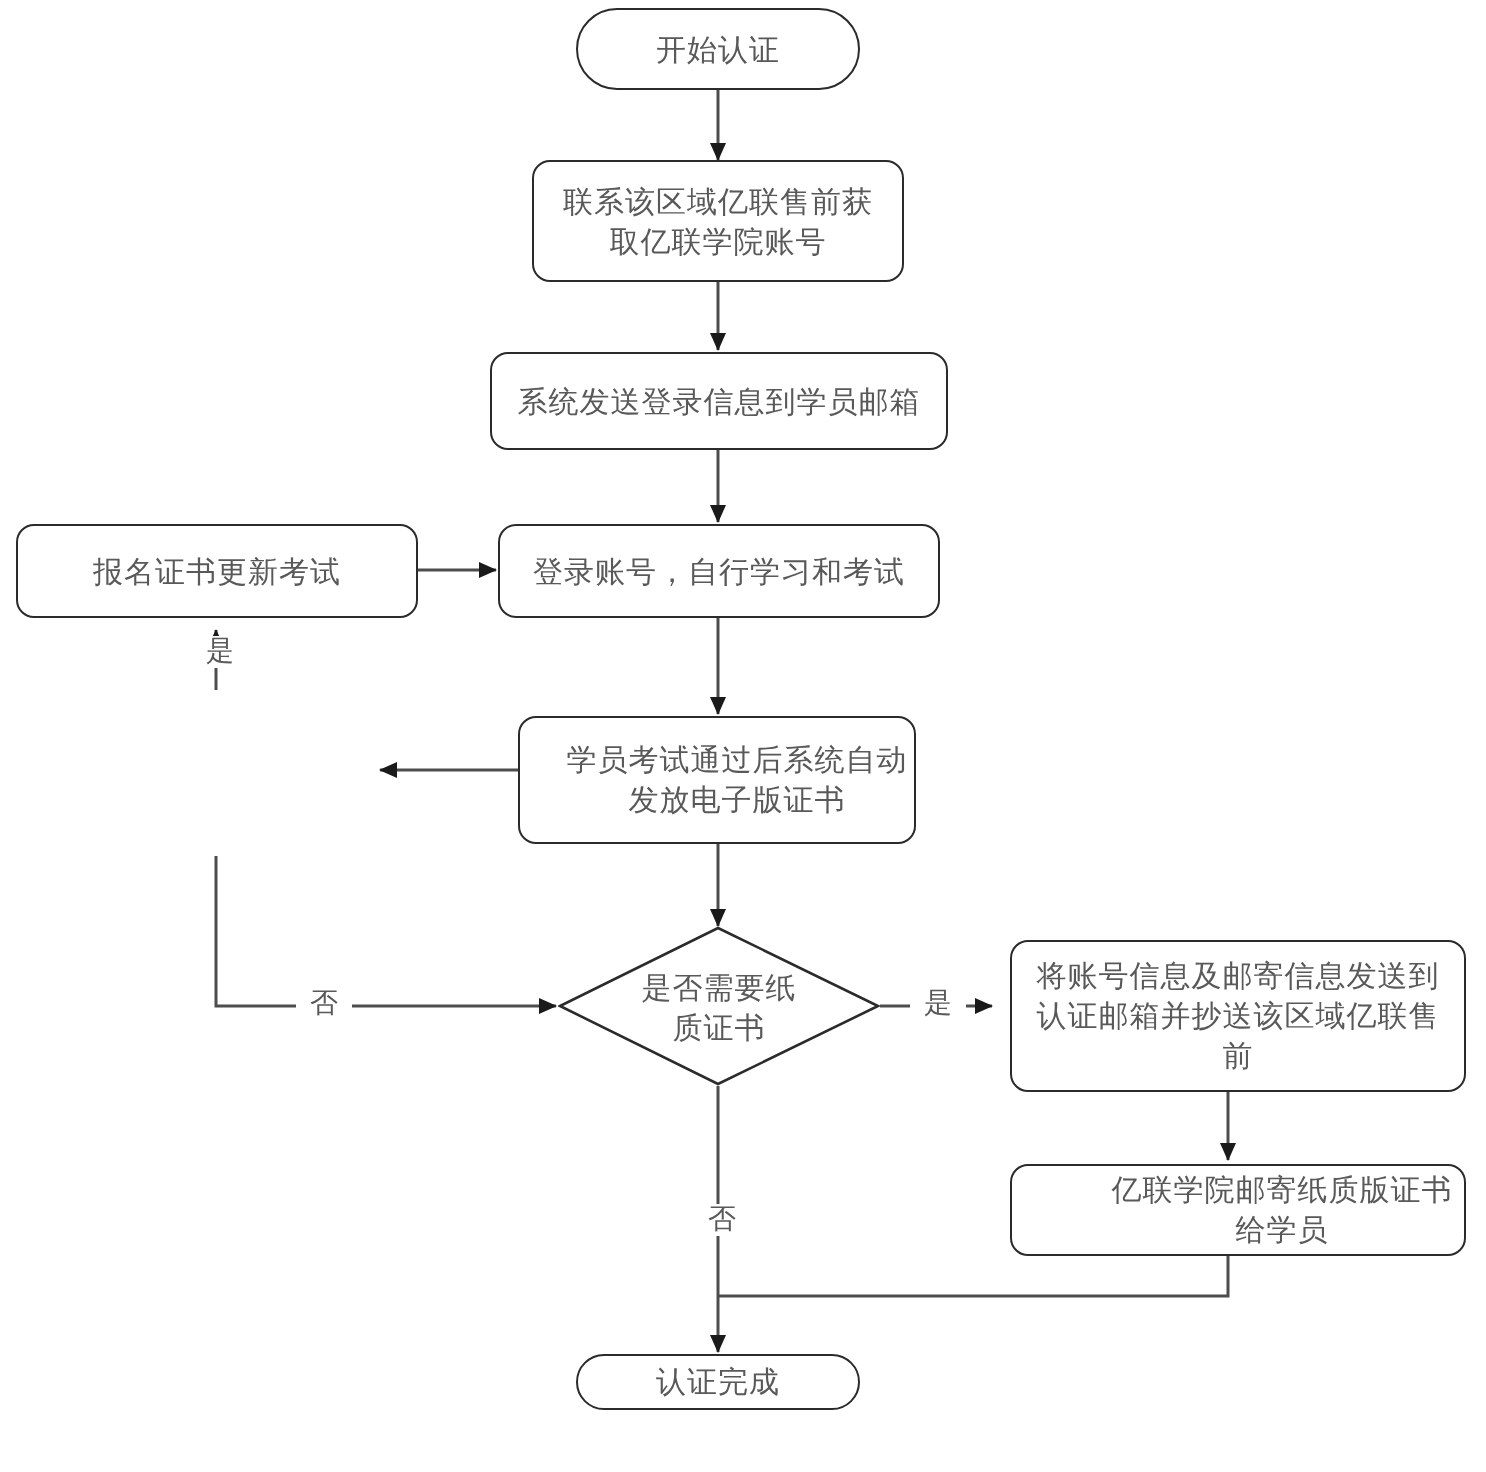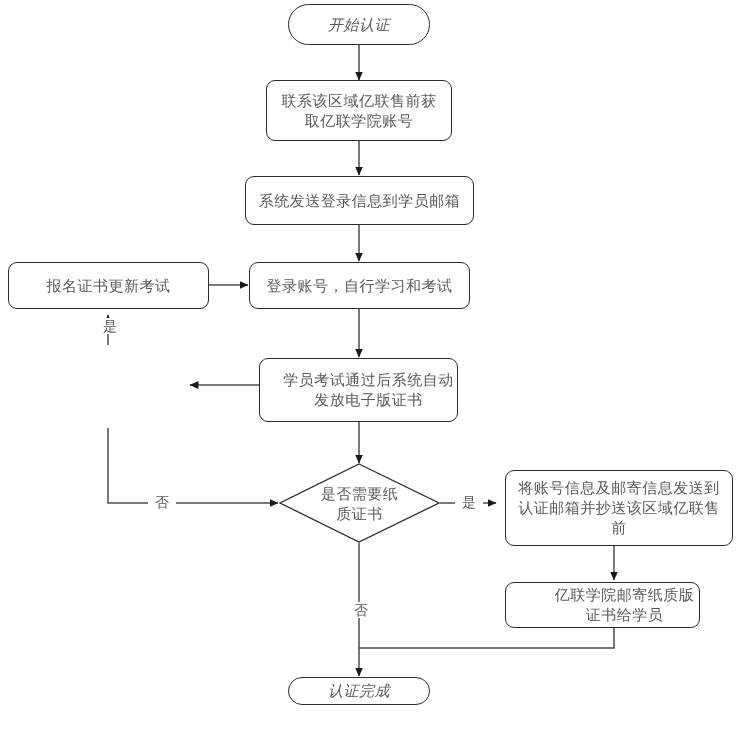--- a/index.html
+++ b/index.html
@@ -33,21 +33,20 @@
     text-align: center;
     color: #595959;
     font-size: 15px;
     line-height: 20px;
     letter-spacing: 0.5px;
     background: #ffffff;
   }
   .node-terminator {
     border: 1.3px solid #2b2b2b;
     border-radius: 24px;
-    font-style: italic;
   }
   .node-process {
     border: 1.3px solid #2b2b2b;
     border-radius: 9px;
   }
   .node-decision {
     border: none;
     background: transparent;
   }
   .node-decision .decision-label {
@@ -145,21 +144,21 @@
     <svg width="161" height="81" viewBox="0 0 161 81" xmlns="http://www.w3.org/2000/svg">
       <polygon points="80,1 160,40 80,79 1,40" fill="#ffffff" stroke="#2b2b2b" stroke-width="1.3"></polygon>
     </svg>
     <span class="decision-label" style="max-width:92px;">是否需要纸质证书</span>
   </div>
 
   <div class="node node-process" style="left:505px; top:470px; width:228px; height:76px;">
     <span style="max-width:214px;">将账号信息及邮寄信息发送到认证邮箱并抄送该区域亿联售前</span>
   </div>
 
-  <div class="node node-process" style="left:505px; top:582px; width:195px; height:46px;padding-left:44px;">
+  <div class="node node-process" style="left:505px; top:582px; width:228px; height:46px;padding-left:44px;">
     <span>亿联学院邮寄纸质版证书给学员</span>
   </div>
 
   <div class="node node-terminator" style="left:288px; top:677px; width:142px; height:28px;">
     <span>认证完成</span>
   </div>
 
   <div class="edge-label" style="left:96px; top:318px; width:24px;">是</div>
 
   <div class="edge-label" style="left:148px; top:494px; width:24px;">否</div>

